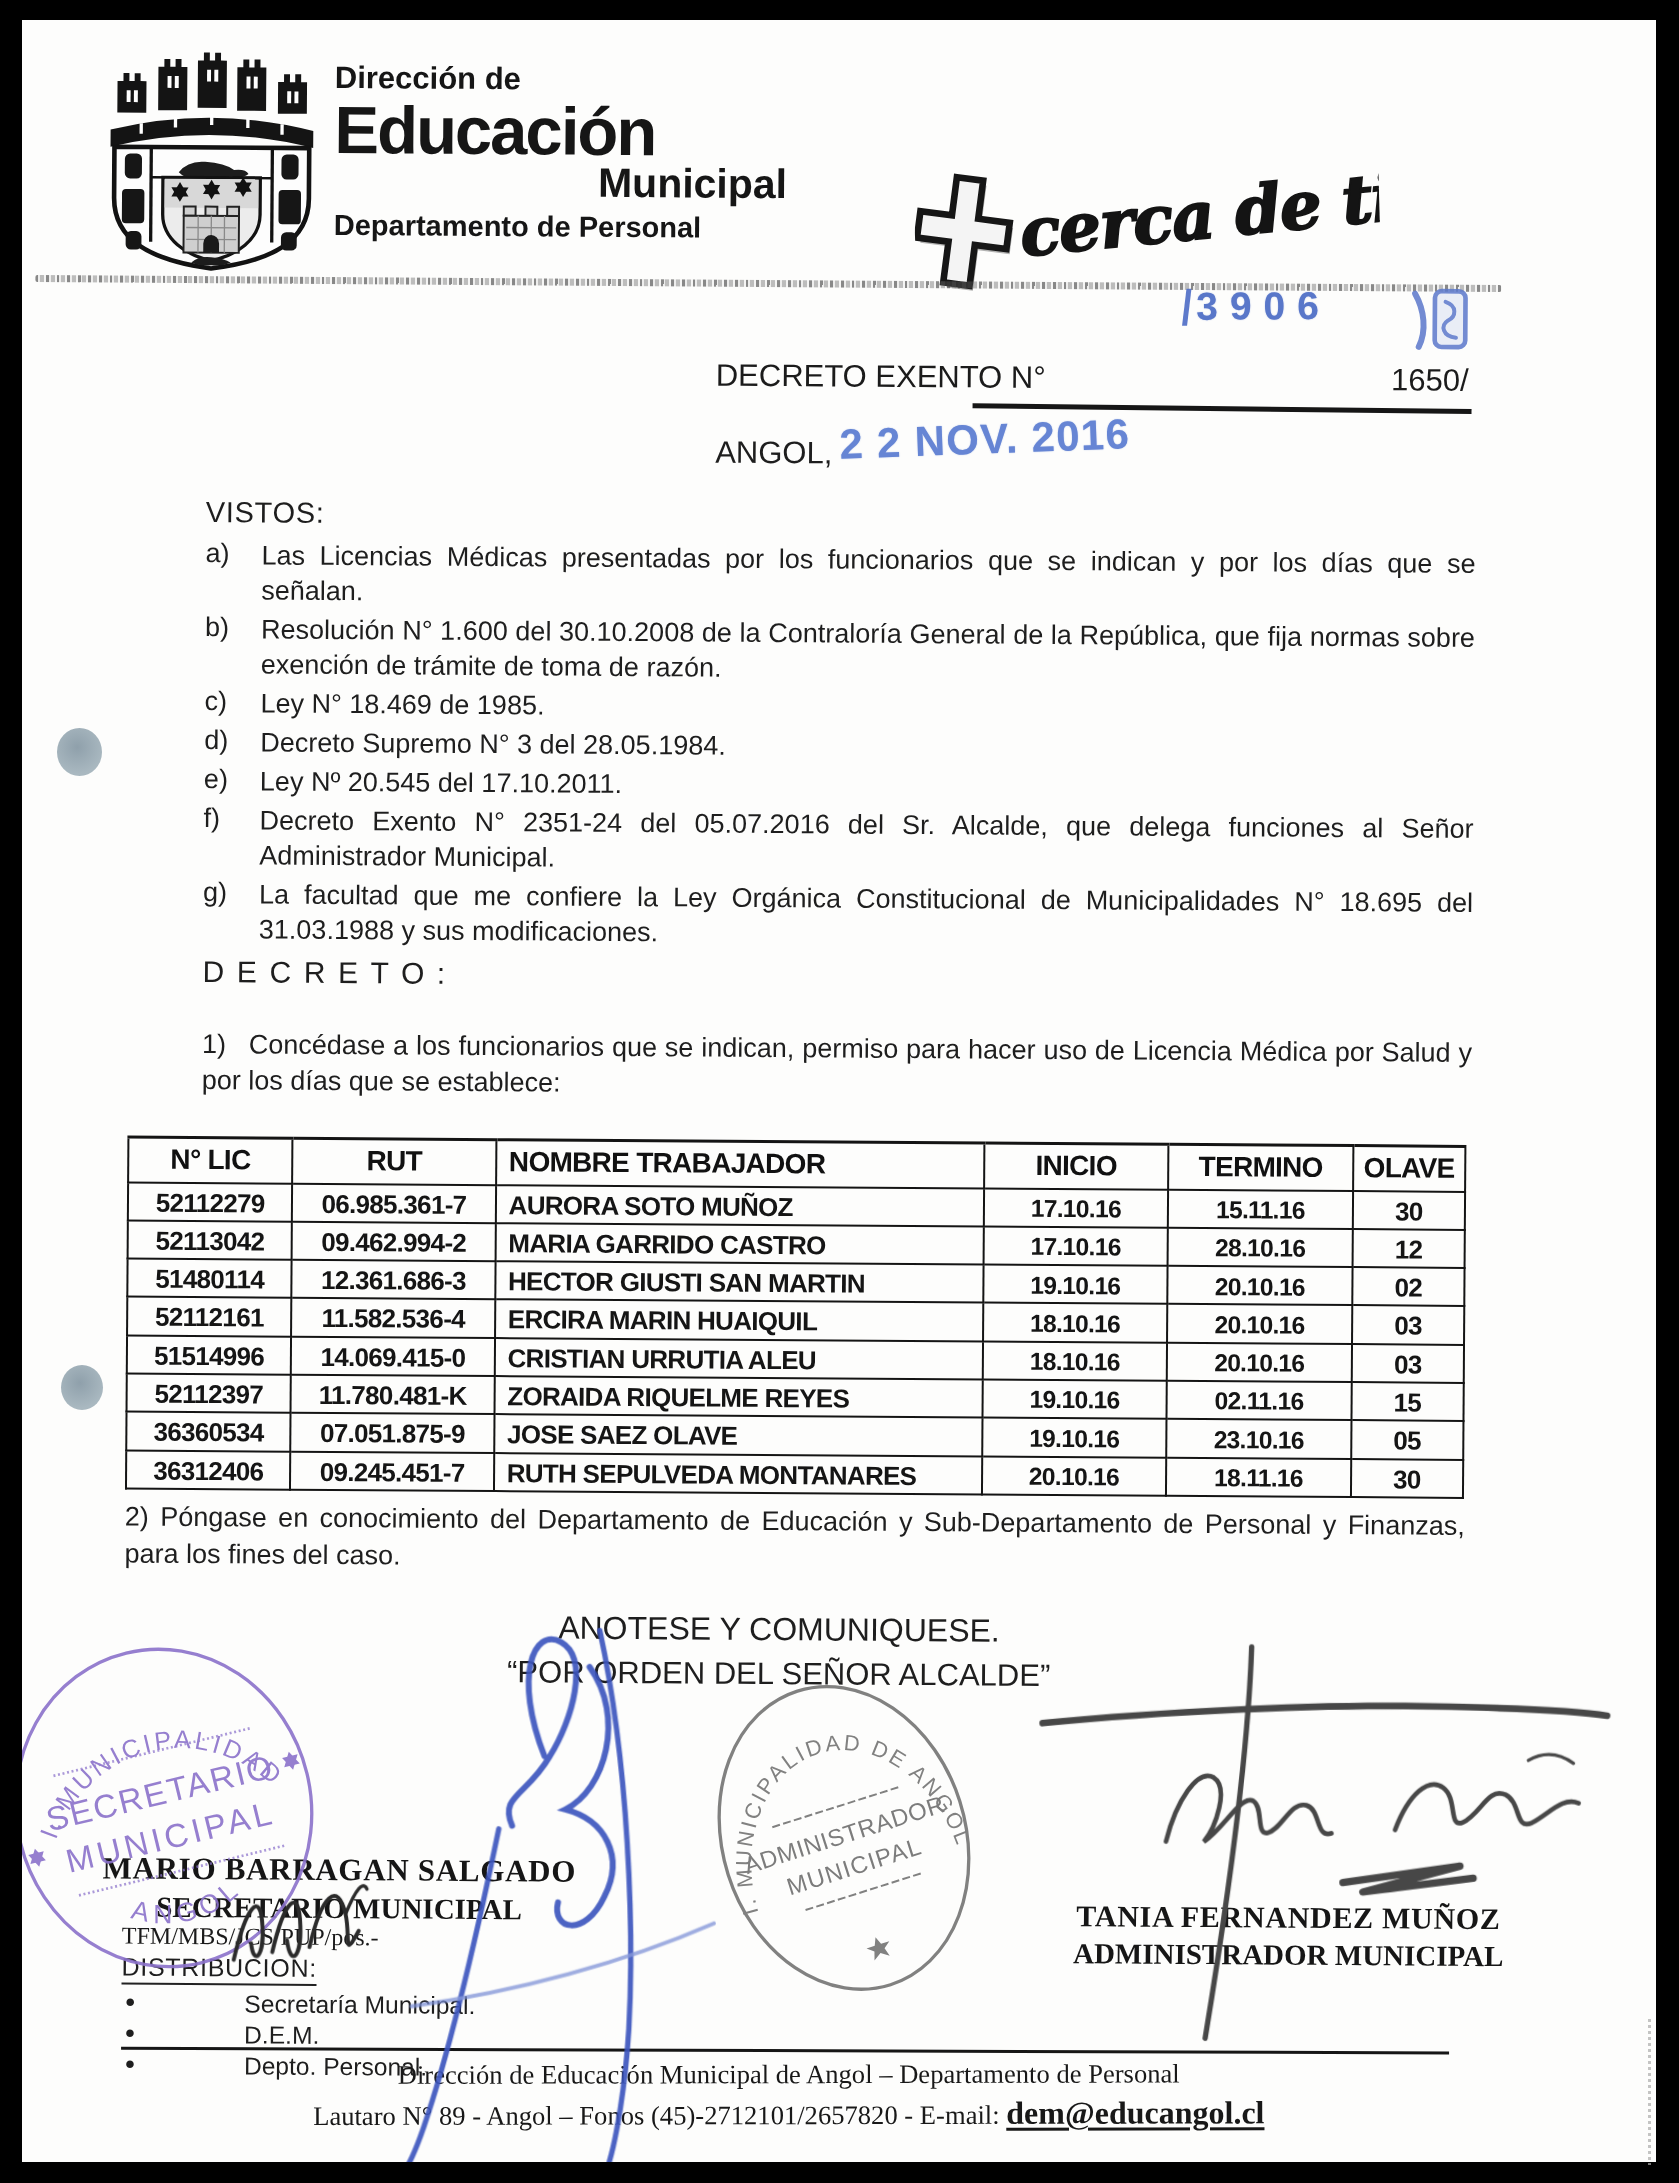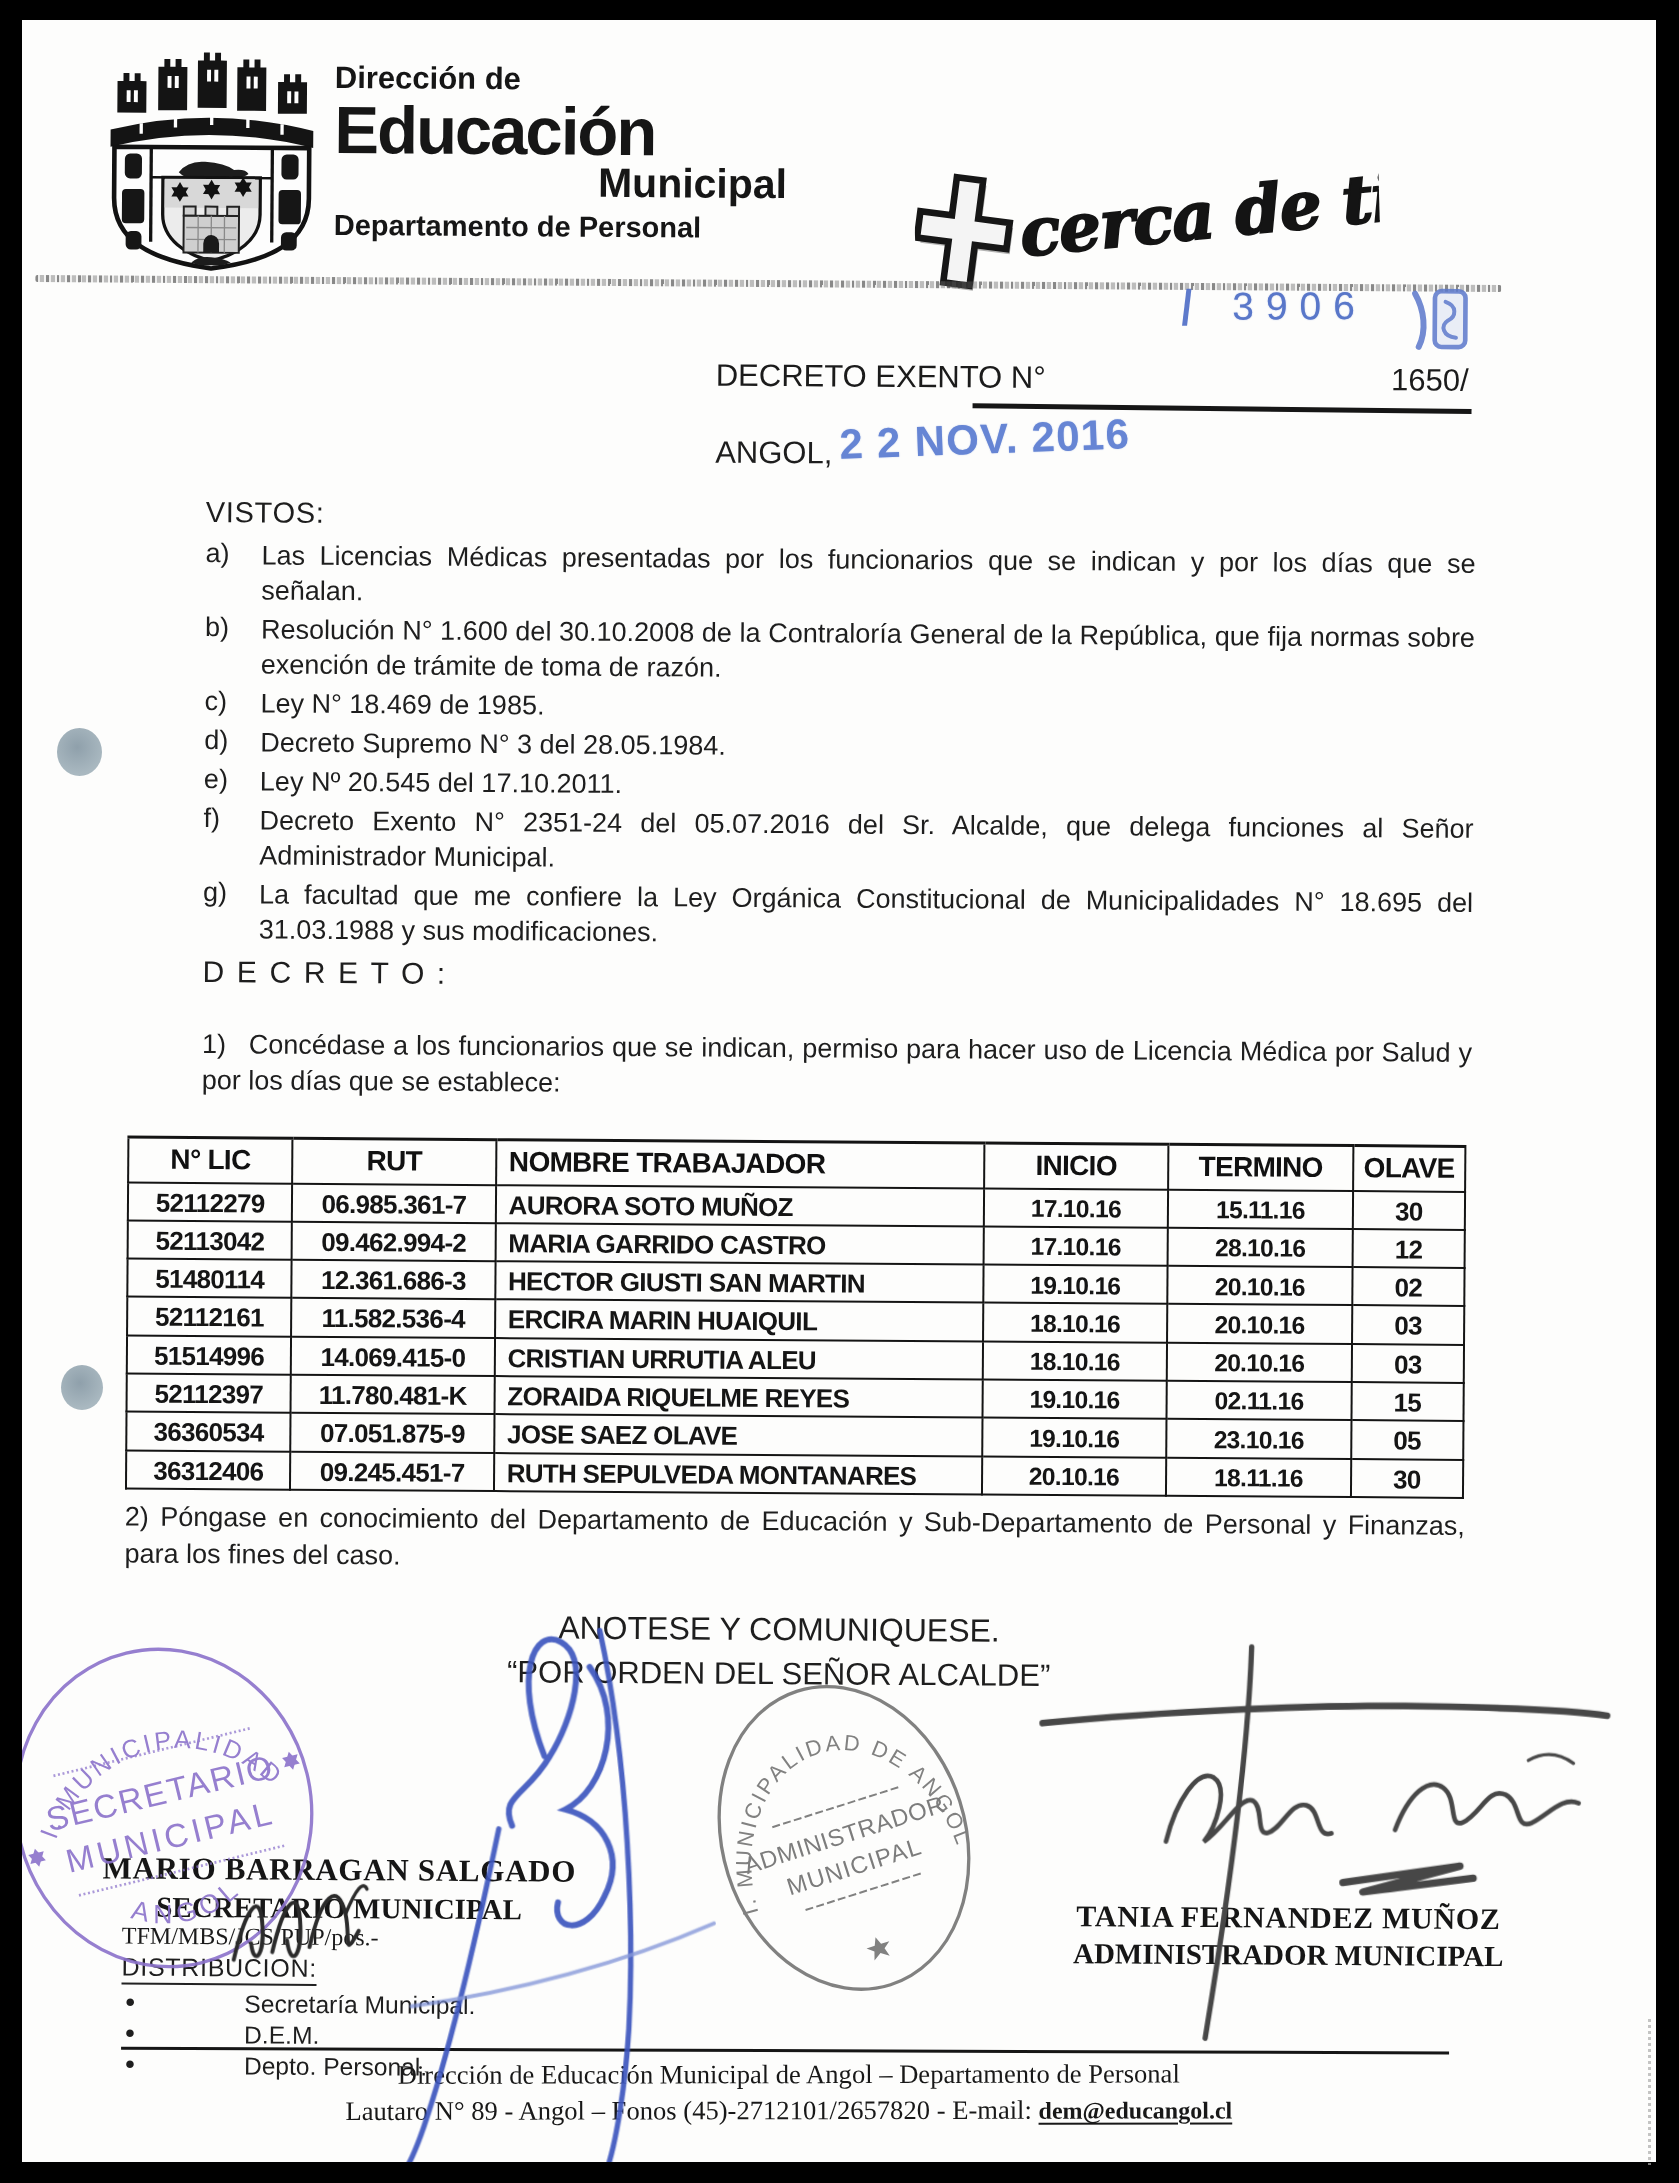--- a/index.html
+++ b/index.html
@@ -37,21 +37,21 @@
     background:
       repeating-linear-gradient(90deg, rgba(70,70,70,.85) 0 2.7px, rgba(170,170,170,.25) 2.7px 4.6px, rgba(110,110,110,.6) 4.6px 8.6px, rgba(200,200,200,.2) 8.6px 10.6px);
     border-radius:2px;
   }
 
   .stamp-3906 {
     position:absolute; left:1186px; top:276px; display:flex; align-items:center; gap:6.6px;
     color:#4c6cc5; transform:rotate(-0.6deg);
   }
   .stamp-3906 .bar { display:inline-block; width:5.3px; height:37px; background:#4c6cc5; transform:skewX(-7deg); opacity:.9; }
-  .stamp-3906 .digits { font-size:39px; font-weight:400; letter-spacing:12px; opacity:.92; text-shadow:0 0 1.3px rgba(76,108,197,.5);margin-left:36px; }
+  .stamp-3906 .digits { font-size:39px; font-weight:700; letter-spacing:12px; opacity:.92; text-shadow:0 0 1.3px rgba(76,108,197,.5); }
 
   
   .decree-label { position:absolute; left:718px; top:353px; font-size:31px; color:#1b1b1b; }
   .decree-underline { position:absolute; left:975px; top:398px; width:499px; height:4.6px; background:#161616; transform:rotate(0.25deg); }
   .decree-number { position:absolute; left:1243px; top:353px; width:228px; font-size:31px; text-align:right; color:#1b1b1b; }
 
   .city-label { position:absolute; left:718px; top:430px; font-size:31px; }
   .date-stamp {
     position:absolute; left:842px; top:409px; font-size:42px; font-weight:700;
     color:#5e7fd2; letter-spacing:1.3px; transform:rotate(-2.5deg);
@@ -101,21 +101,21 @@
   .distrib-h { position:absolute; left:135px; top:1952px; font-size:25px; letter-spacing:0.7px; border-bottom:2px solid #222; padding-bottom:1.3px; }
   .distrib-list { position:absolute; left:135px; top:1987px; width:598px; list-style:none; }
   .distrib-list li { position:relative; padding-left:123px; font-size:24.6px; line-height:31px; }
   .distrib-list li::before { content:"•"; position:absolute; left:4px; top:-1.3px; font-size:28px; }
 
   
   .footer-rule { position:absolute; left:135px; top:2044px; width:1328px; height:3.3px; background:#161616; transform:rotate(-0.2deg); }
   .footer { position:absolute; left:159px; top:2054px; width:1288px; text-align:center; font-family:"Liberation Serif", serif; color:#181818; transform:rotate(-0.5deg); }
   .footer .f1 { font-size:26.6px; }
   .footer .f2 { font-size:26.6px; margin-top:5.3px; }
-  .footer .email { font-size:24px; font-weight:700; text-decoration:underline; text-underline-offset:4px; }
+  .footer .email { font-size:32px; font-weight:700; text-decoration:underline; text-underline-offset:4px; }
 
   
   .hole { position:absolute; border-radius:50%; background:radial-gradient(circle at 45% 40%, #8fa0ab, #a9b8c0 70%); z-index:40; }
   .hole.h1 { left:57px; top:728px; width:45px; height:48px; }
   .hole.h2 { left:61px; top:1365px; width:42px; height:45px; }
 
   .edge-noise { position:absolute; left:1648px; top:2019px; width:2.7px; height:146px; z-index:51;
     background:repeating-linear-gradient(180deg, #aaa 0 3.3px, transparent 3.3px 6px); opacity:.7; }
 
   .overlay { position:absolute; inset:0; z-index:30; pointer-events:none; }

